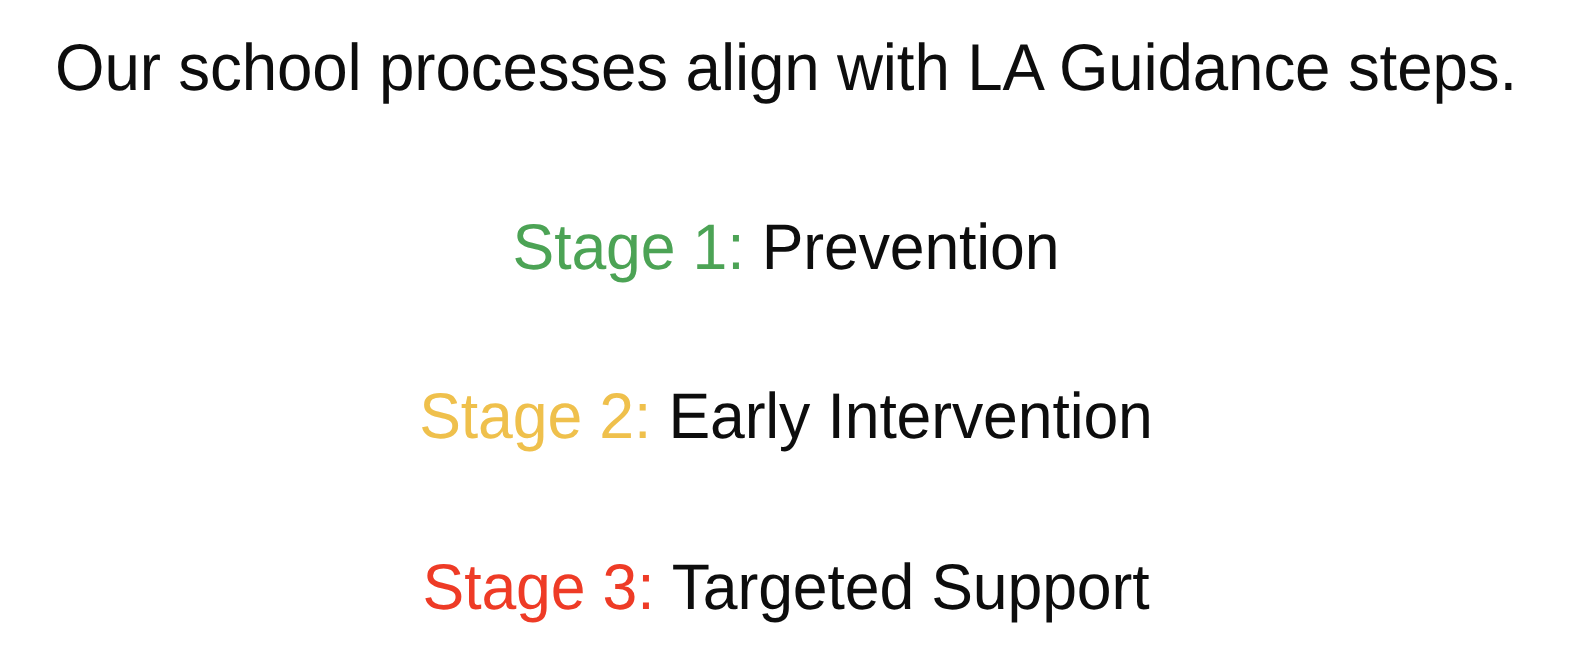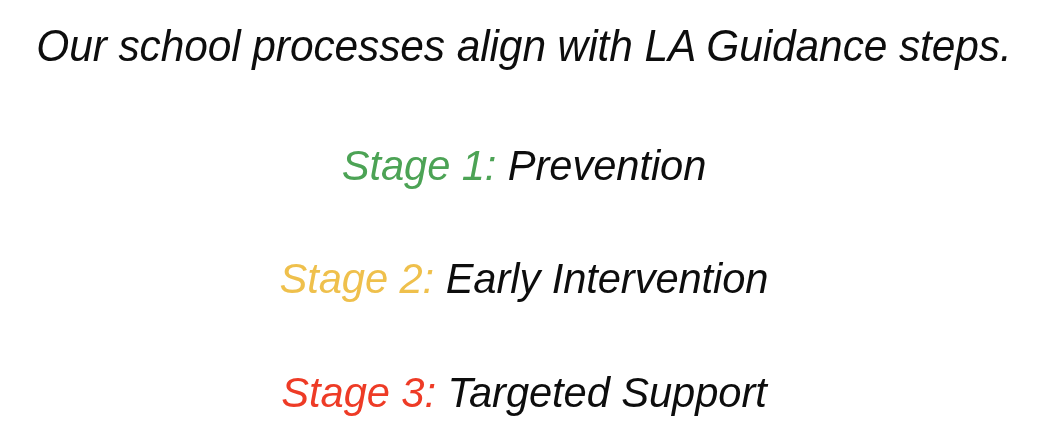--- a/index.html
+++ b/index.html
@@ -15,21 +15,20 @@
     color: #0d0d0d;
     -webkit-font-smoothing: antialiased;
   }
 
   .slide {
     position: relative;
     width: 1048px;
     height: 434px;
     background: #ffffff;
     box-sizing: border-box;
-    font-style: italic;
   }
 
   
   .title-line {
     position: absolute;
     left: 0;
     top: 18px;
     width: 1048px;
     text-align: center;
     font-size: 44px;

